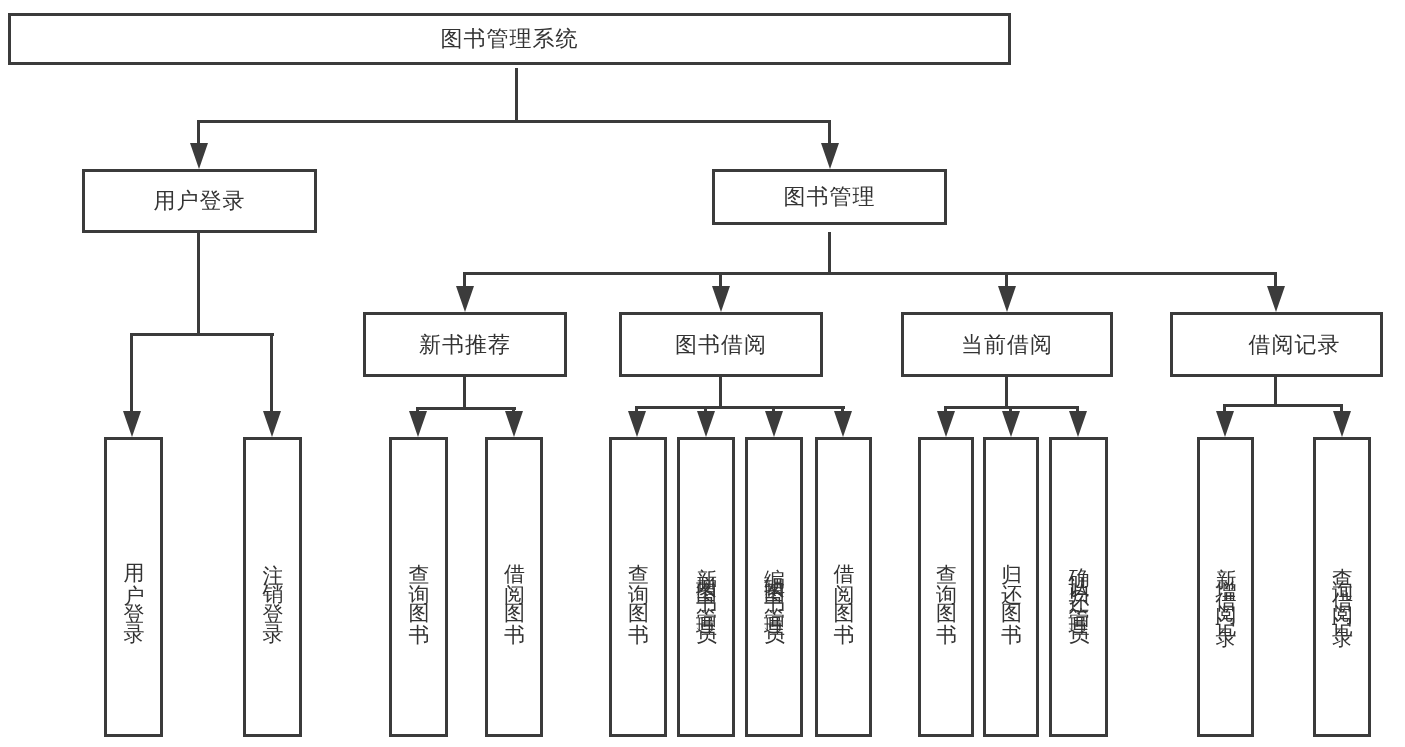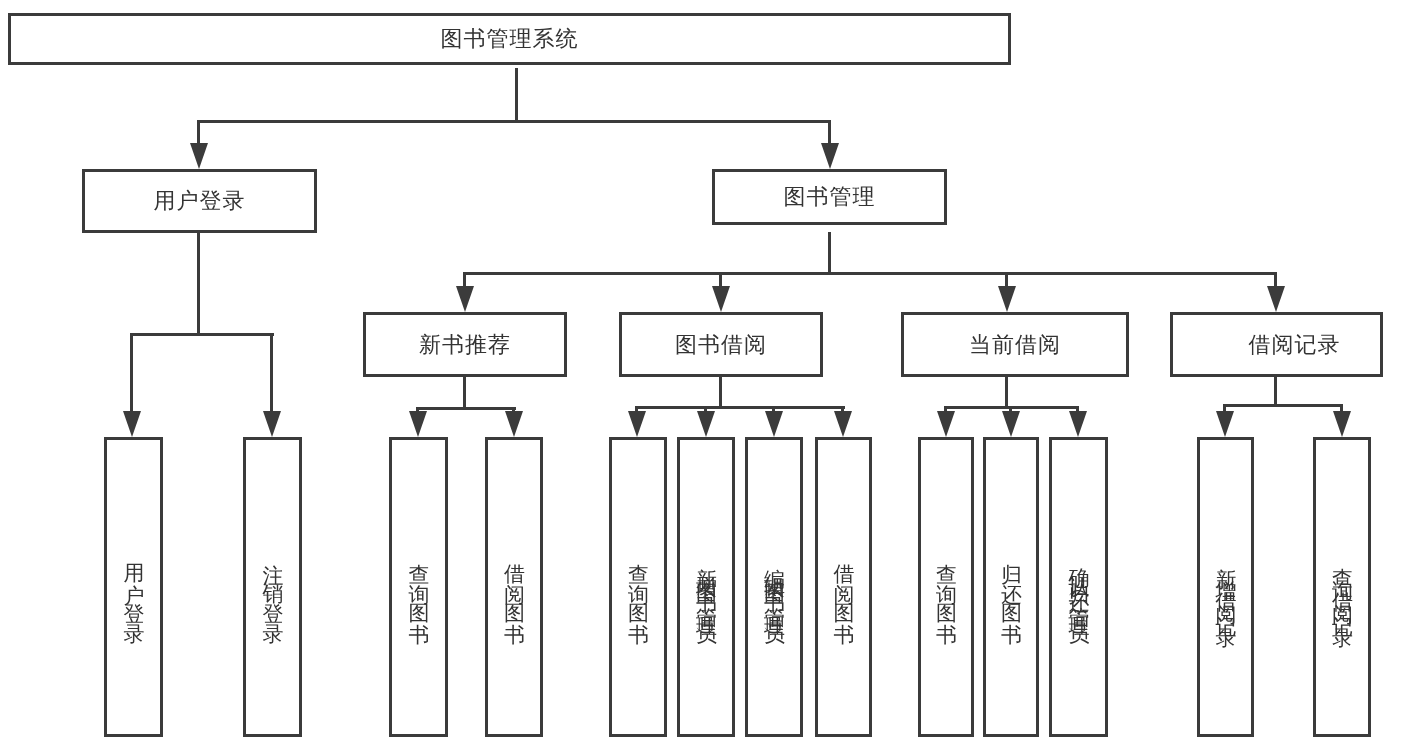--- a/index.html
+++ b/index.html
@@ -96,21 +96,21 @@
   <div class="arrow" style="left:998px;top:286px;"></div>
   <div class="vline" style="left:1274px;top:272px;height:18px;"></div>
   <div class="arrow" style="left:1267px;top:286px;"></div>
 
   <div class="box" style="left:363px;top:312px;width:204px;height:65px;">
     <span>新书推荐</span>
   </div>
   <div class="box" style="left:619px;top:312px;width:204px;height:65px;">
     <span>图书借阅</span>
   </div>
-  <div class="box" style="left:901px;top:312px;width:228px;height:65px;">
+  <div class="box" style="left:901px;top:312px;width:212px;height:65px;">
     <span>当前借阅</span>
   </div>
   <div class="box" style="left:1170px;top:312px;width:213px;height:65px;padding-left:36px;">
     <span>借阅记录</span>
   </div>
 
   <div class="vline" style="left:463px;top:376px;height:34px;"></div>
   <div class="hline" style="left:416px;top:407px;width:100px;"></div>
   <div class="vline" style="left:416px;top:407px;height:8px;"></div>
   <div class="arrow" style="left:409px;top:411px;"></div>

